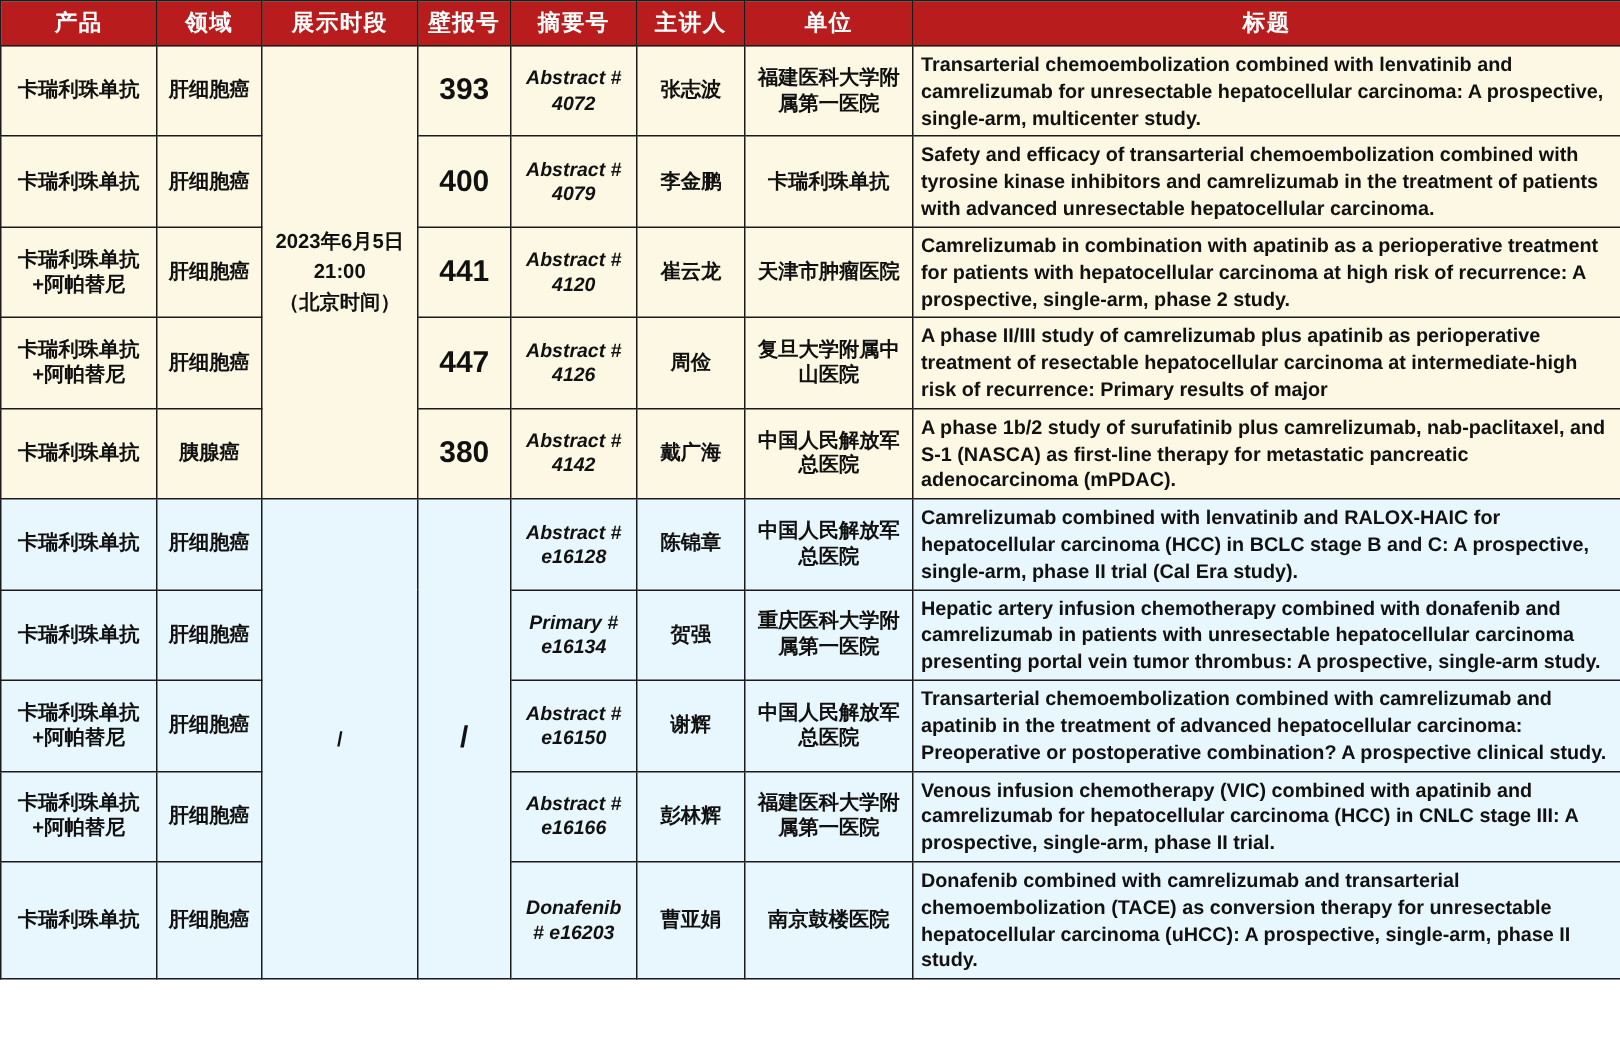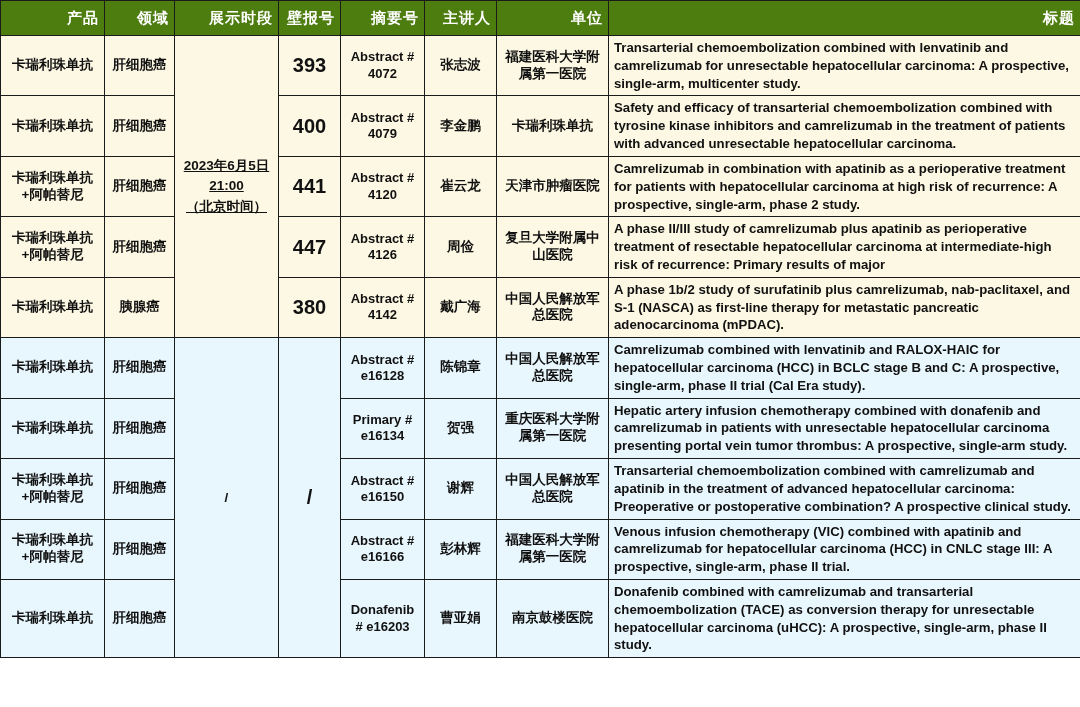--- a/index.html
+++ b/index.html
@@ -20,26 +20,26 @@
     border: 1px solid #000;
   }
   table.abstract-table th,
   table.abstract-table td {
     border: 1px solid #1b1b1b;
     vertical-align: middle;
     padding: 3px 5px;
     box-sizing: border-box;
   }
   thead th {
-    background: #4d7c0f;
+    background: #b91c1c;
     color: #ffffff;
     font-size: 15px;
     font-weight: bold;
-    text-align: right;
-    height: 35px;
+    text-align: center;
+    height: 30px;
     padding: 4px 2px;
     letter-spacing: 1px;
   }
   
   col.c-product { width: 104px; }
   col.c-field   { width: 70px; }
   col.c-session { width: 104px; }
   col.c-poster  { width: 62px; }
   col.c-abs     { width: 84px; }
   col.c-speaker { width: 72px; }
@@ -60,28 +60,29 @@
   td.title {
     text-align: left;
     font-size: 13.2px;
     font-weight: bold;
     line-height: 1.35;
     color: #111;
     padding: 6px 7px;
     margin-top: 46px;
   }
   td.abs {
+    font-style: italic;
     font-size: 13px;
   }
   td.session {
     font-size: 13.5px;
     line-height: 1.5;
   }
   td.poster { font-size: 20px; }
-  .nowrapish { white-space: pre-line; text-decoration: underline; }
+  .nowrapish { white-space: pre-line; }
 </style>
 </head>
 <body>
 
 <table class="abstract-table">
   <colgroup>
     <col class="c-product">
     <col class="c-field">
     <col class="c-session">
     <col class="c-poster">

